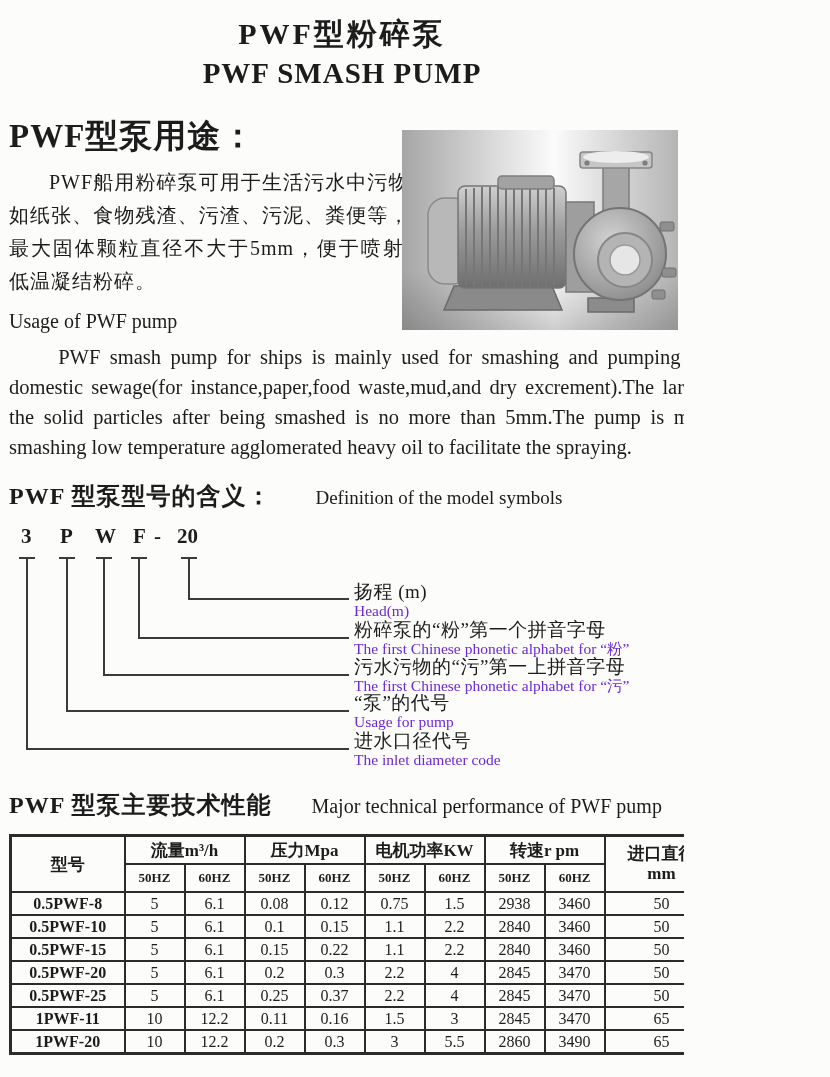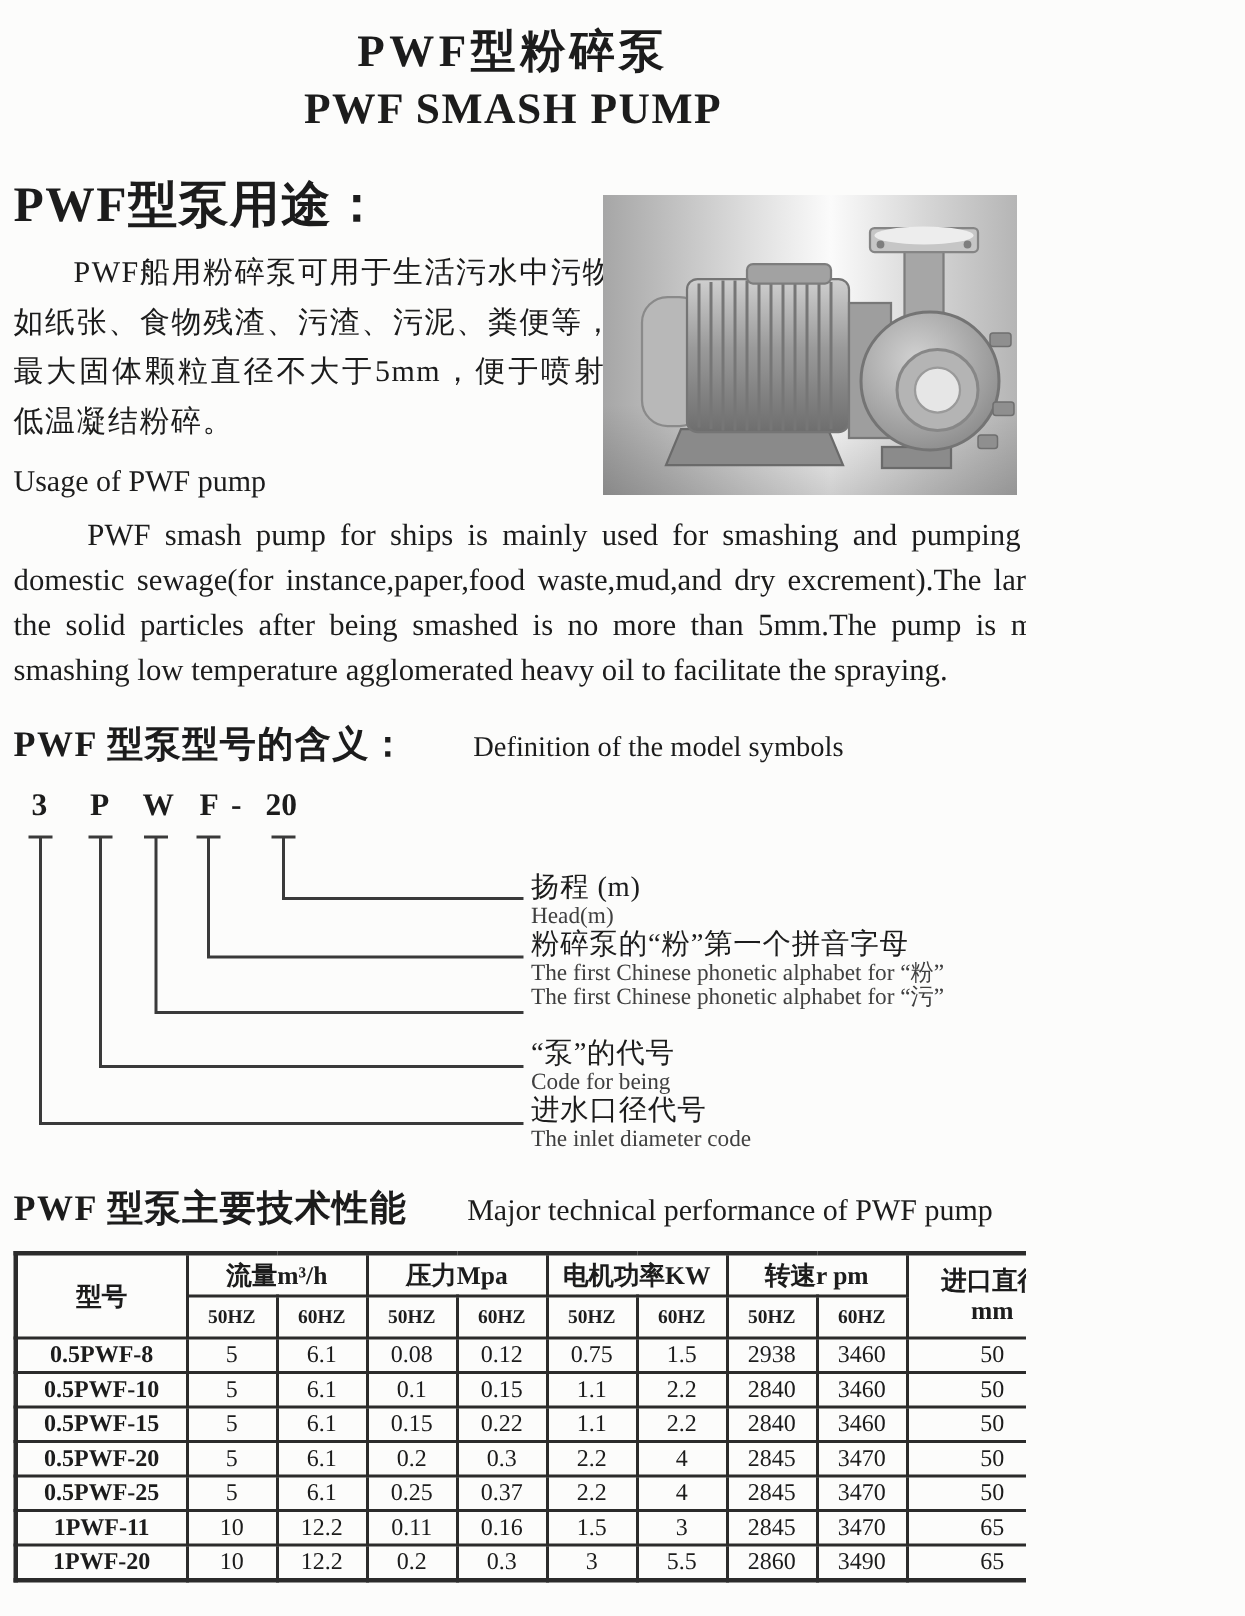--- a/index.html
+++ b/index.html
@@ -39,21 +39,21 @@
   .model-heading-zh { font-size:24px; font-weight:bold; letter-spacing:1px; }
   .model-heading-en { font-size:19px; }
   .diagram { position:relative; height:254px; margin-top:8px; }
   .diagram svg.lines { position:absolute; left:0; top:0; width:830px; height:254px; }
   .code-char { position:absolute; top:4px; font-size:21px; font-weight:600; }
   .cc0 { left:12px; } .cc1 { left:51px; } .cc2 { left:86px; }
   .cc3 { left:124px; } .cc4 { left:145px; } .cc5 { left:168px; }
   .example { position:absolute; left:345px; top:0; font-size:24px; font-weight:bold; }
   .dlabel { position:absolute; left:345px; }
   .dlabel .zh { display:block; font-size:19px; line-height:21px; letter-spacing:0.5px; }
-  .dlabel .en { display:block; font-size:15.5px; line-height:17px; color:#404040; }
+  .dlabel .en { display:block; font-size:15.5px; line-height:17px; color:#6d28d9; }
   .dl0 { top:61px; } .dl1 { top:99px; } .dl2 { top:136px; } .dl3 { top:172px; } .dl4 { top:210px; }
 
   
   .perf { margin:15px 9px 0 9px; }
   .perf-heading-row { display:flex; align-items:baseline; gap:40px; }
   .perf-heading-zh { font-size:24px; font-weight:bold; letter-spacing:1px; }
   .perf-heading-en { font-size:20px; }
   table.spec {
     width:813px; margin-top:13px;
     border-collapse:collapse; table-layout:fixed;
@@ -183,25 +183,26 @@
 
       <div class="dlabel dl0">
         <span class="zh">扬程 (m)</span>
         <span class="en">Head(m)</span>
       </div>
       <div class="dlabel dl1">
         <span class="zh">粉碎泵的“粉”第一个拼音字母</span>
         <span class="en">The first Chinese phonetic alphabet for “粉”</span>
       </div>
       <div class="dlabel dl2">
+        <span class="zh">污水污物的“污”第一上拼音字母</span>
         <span class="en">The first Chinese phonetic alphabet for “污”</span>
       </div>
       <div class="dlabel dl3">
         <span class="zh">“泵”的代号</span>
-        <span class="en">Code for being</span>
+        <span class="en">Usage for pump</span>
       </div>
       <div class="dlabel dl4">
         <span class="zh">进水口径代号</span>
         <span class="en">The inlet diameter code</span>
       </div>
     </div>
   </section>
 
   <section class="perf">
     <div class="perf-heading-row">

